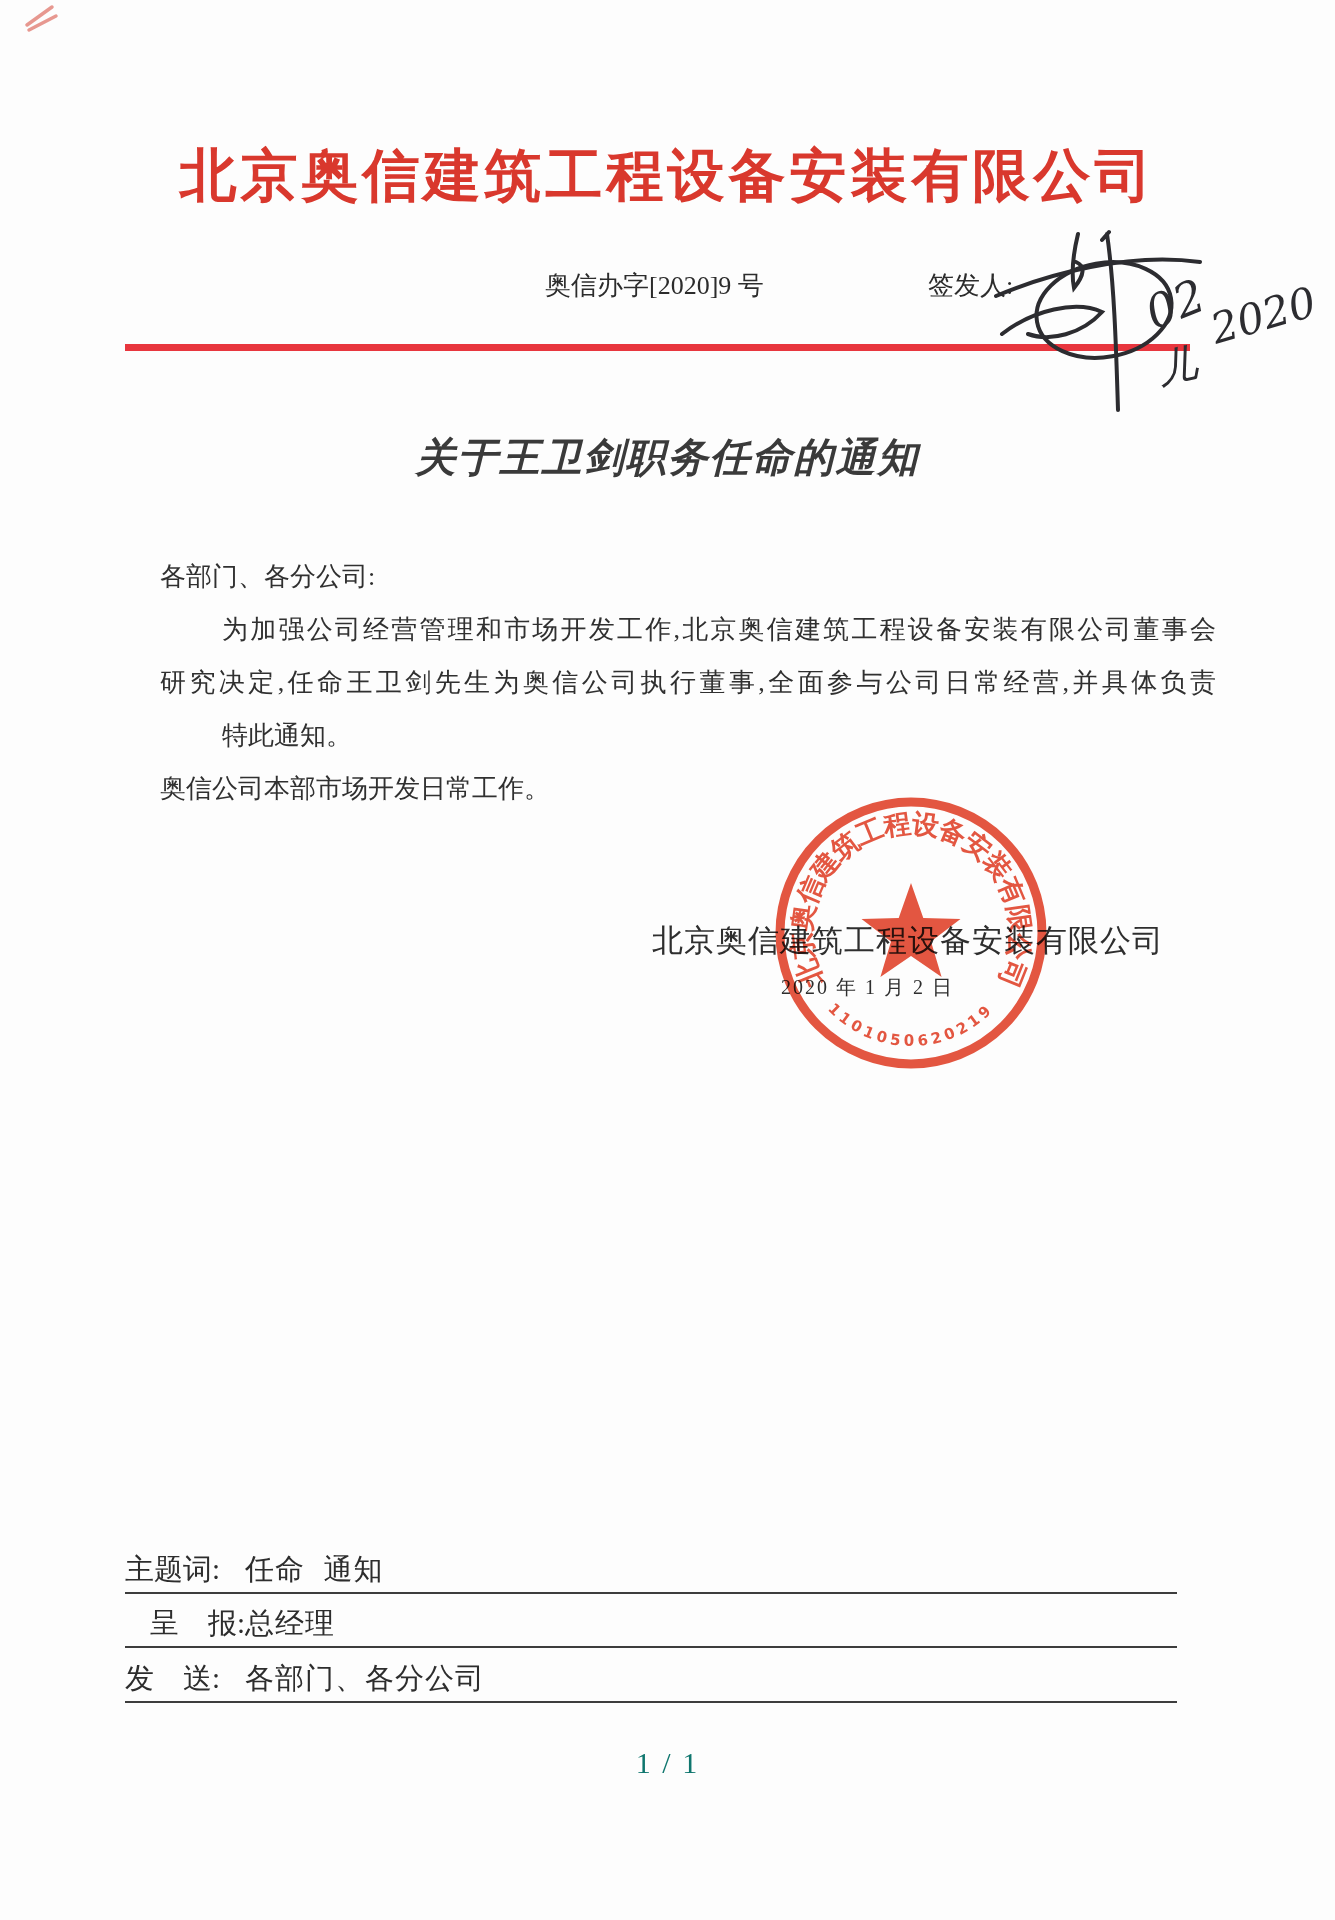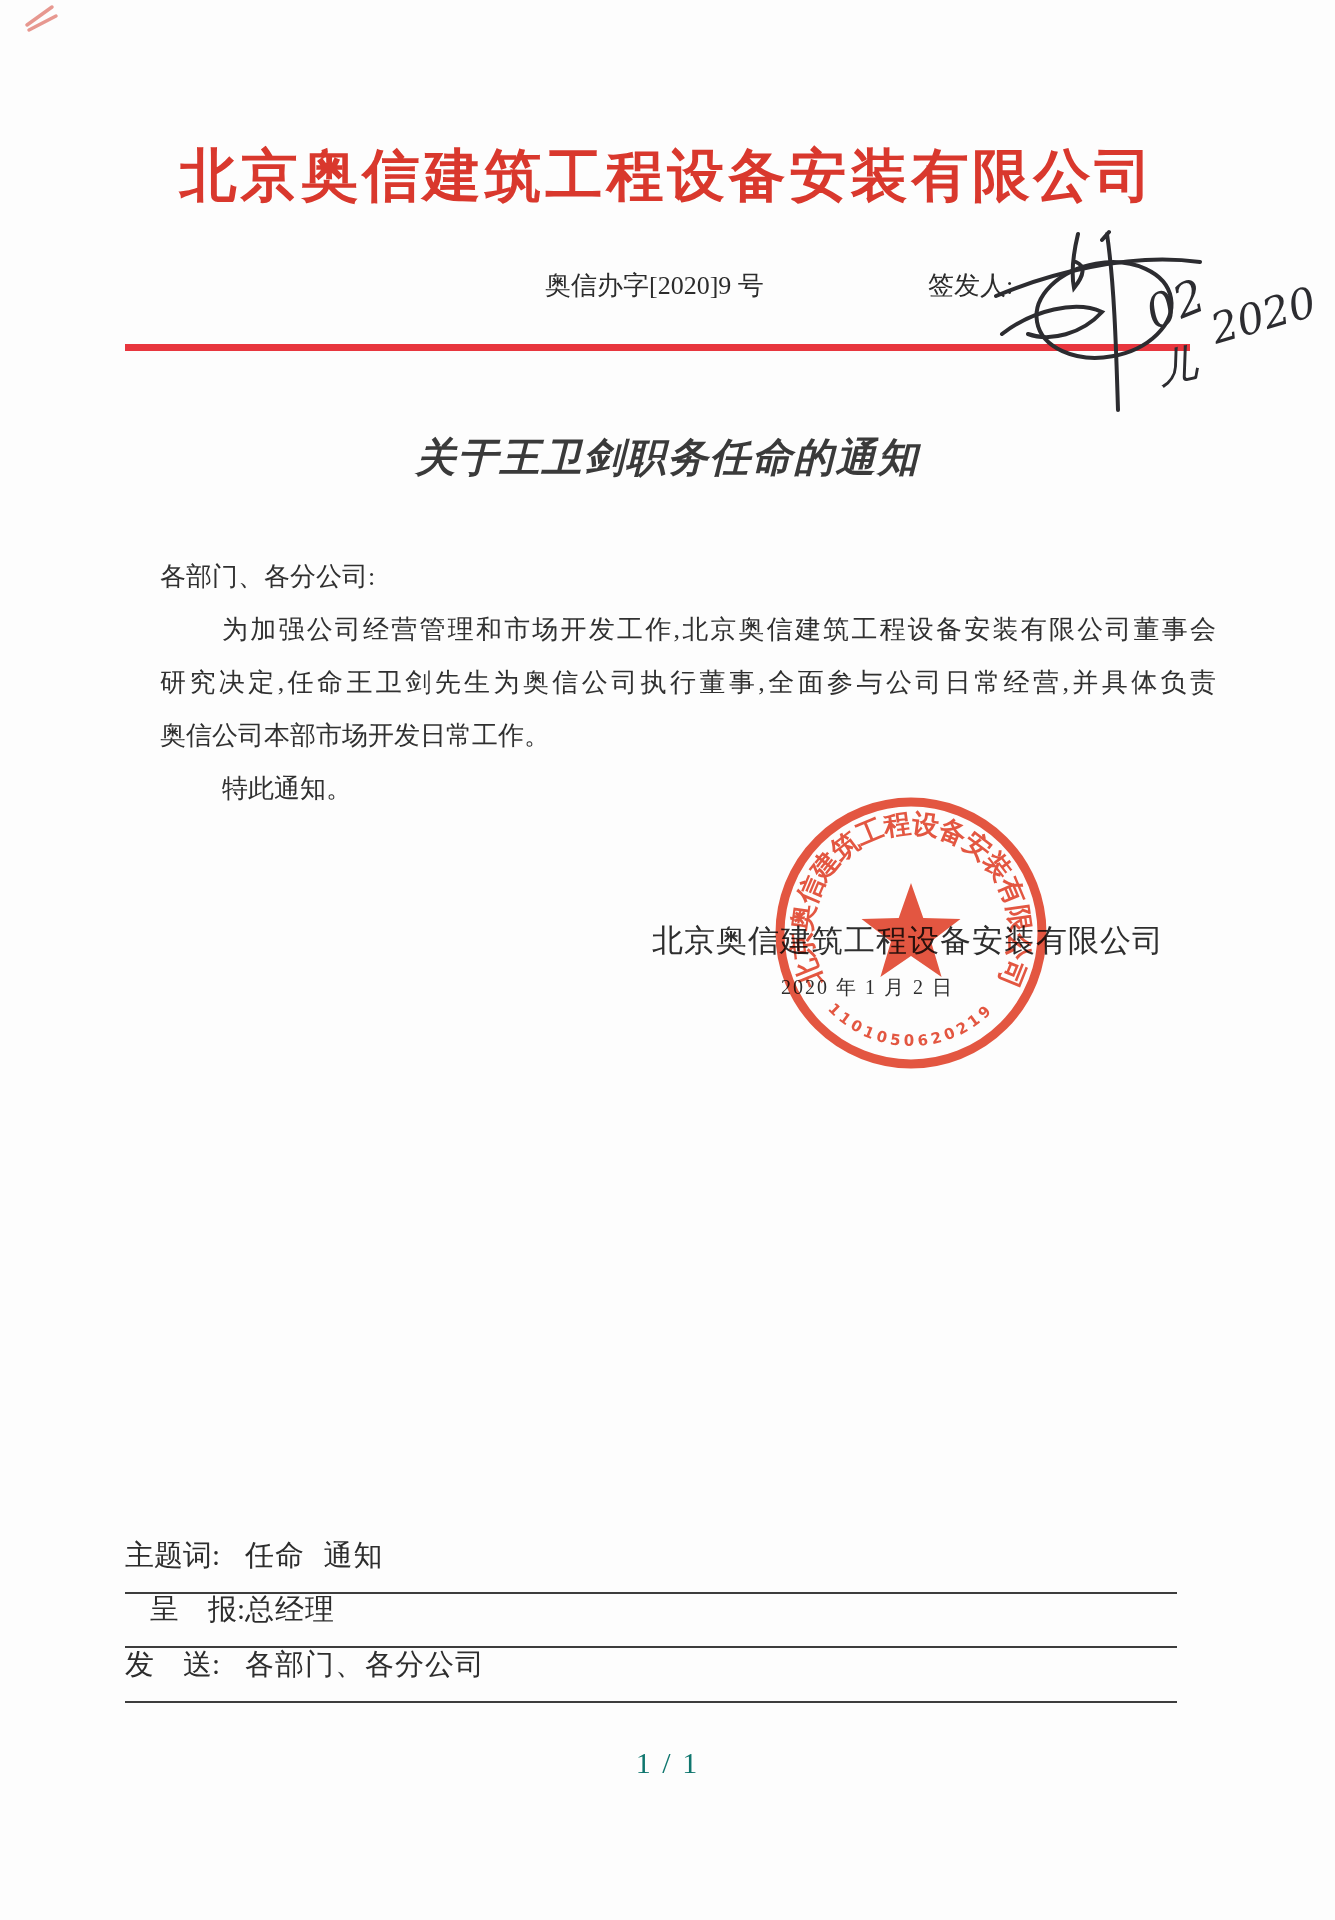--- a/index.html
+++ b/index.html
@@ -68,21 +68,21 @@
     letter-spacing:2px;white-space:nowrap;z-index:2;
   }
 
   .seal-svg{left:766px;top:788px;mix-blend-mode:multiply;opacity:.9;z-index:4;}
 
   .footer-row{
     left:125px;width:1052px;height:32px;
     border-bottom:2px solid #3d3d3d;
     display:flex;align-items:flex-end;
     font-size:29px;color:#2d2d2d;
-    padding-bottom:16px;box-sizing:border-box;
+    padding-bottom:2px;box-sizing:border-box;
   }
   .footer-row .flabel{flex:0 0 120px;white-space:nowrap;}
   .footer-row .fvalue{white-space:nowrap;letter-spacing:1px;font-family:Liberation Mono, monospace;}
   .row-1{top:1562px;}
   .row-2{top:1616px;text-align:right;}
   .row-3{top:1671px;}
 
   .page-number{
     left:0;top:1746px;width:1335px;
     text-align:center;
@@ -125,22 +125,22 @@
     <text x="172" y="162" font-size="40" font-style="italic" fill="#2c2c30" stroke="none" transform="rotate(-12 172 162)">儿</text>
   </g>
 </svg>
 
 <div class="abs doc-title">关于王卫剑职务任命的通知</div>
 
 <div class="abs body-block">
   <div class="body-line">各部门、各分公司:</div>
   <div class="body-line justify indent">为加强公司经营管理和市场开发工作,北京奥信建筑工程设备安装有限公司董事会</div>
   <div class="body-line justify">研究决定,任命王卫剑先生为奥信公司执行董事,全面参与公司日常经营,并具体负责</div>
+  <div class="body-line indent">特此通知。</div>
   <div class="body-line">奥信公司本部市场开发日常工作。</div>
-  <div class="body-line indent">特此通知。</div>
 </div>
 
 <div class="abs signoff-company">北京奥信建筑工程设备安装有限公司</div>
 <div class="abs signoff-date">2020 年 1 月 2 日</div>
 
 <svg class="abs seal-svg" width="290" height="290" viewBox="0 0 290 290">
   <circle cx="145" cy="145" r="131" fill="none" stroke="#e2452c" stroke-width="9"></circle>
   <polygon fill="#e2452c" points="145,95 132.7,130.0 95.5,130.9 125.0,153.5 114.4,189.1 145,168 175.6,189.1 165.0,153.5 194.5,130.9 157.3,130.0"></polygon>
   <path id="sealArc" d="M 58.4 195 A 100 100 0 1 1 231.6 195" fill="none"></path>
   <text font-size="27" font-weight="bold" fill="#e2452c" letter-spacing="-1" font-family="'Liberation Serif',serif">

